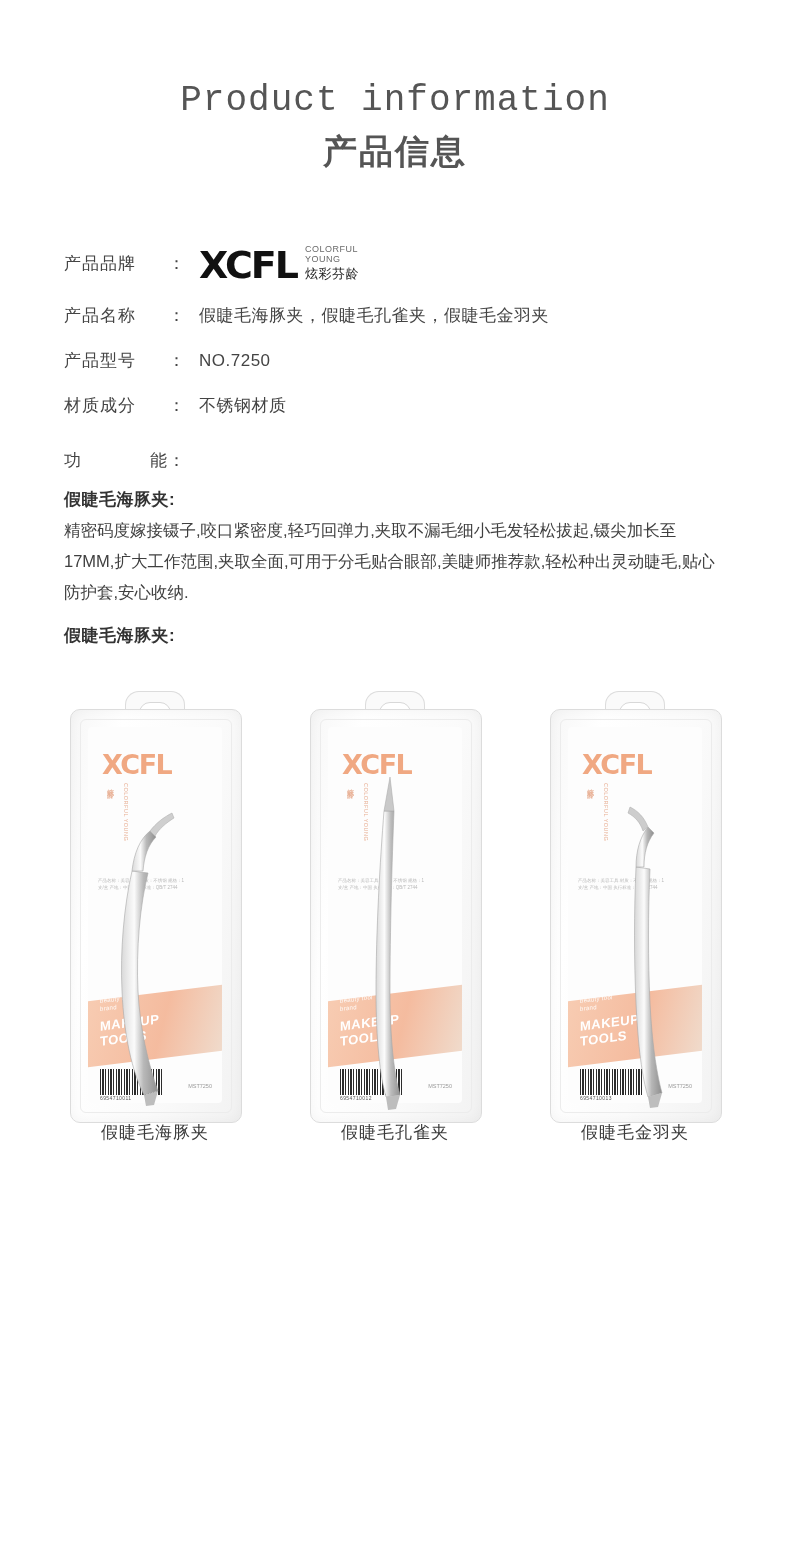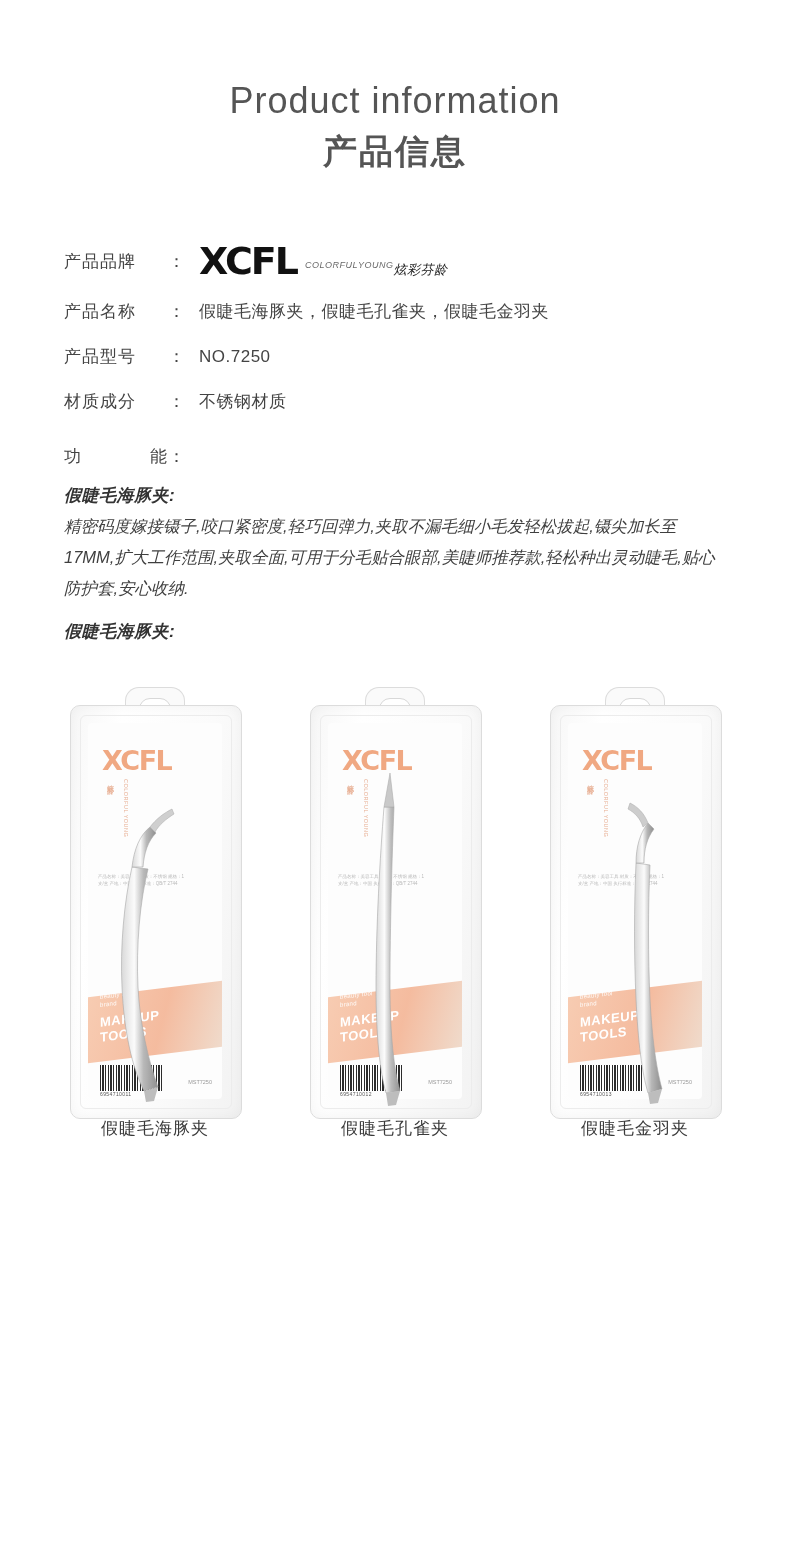--- a/index.html
+++ b/index.html
@@ -20,20 +20,21 @@
   .header {
     text-align: center;
     padding-top: 78px;
   }
   .header .title-en {
     font-size: 36px;
     font-weight: 400;
     letter-spacing: 1px;
     color: #555555;
     line-height: 46px;
+    font-family: Liberation Mono, monospace;
   }
   .header .title-cn {
     font-size: 34px;
     font-weight: 700;
     color: #555555;
     line-height: 50px;
     margin-top: 2px;
     letter-spacing: 2px;
   }
 
@@ -72,23 +73,23 @@
     font-size: 38px;
     font-weight: bold;
     letter-spacing: -2px;
     color: #111;
     line-height: 34px;
     font-family: "DejaVu Sans", sans-serif;
     position: relative;
   }
   .brand-sub {
     display: flex;
+    flex-direction: column;
     justify-content: flex-end;
     padding-bottom: 1px;
-    font-style: italic;
   }
   .brand-sub .en {
     font-size: 9px;
     color: #6a6a6a;
     line-height: 10px;
     letter-spacing: 0.5px;
   }
   .brand-sub .cn {
     font-size: 13px;
     color: #222;
@@ -109,21 +110,20 @@
     display: flex;
     justify-content: space-between;
     width: 104px;
     flex: 0 0 104px;
   }
 
   
   .desc-block {
     padding: 0 64px;
     margin-bottom: 16px;
-    font-style: italic;
   }
   .desc-title {
     font-size: 17px;
     font-weight: bold;
     color: #333;
     margin-bottom: 4px;
     letter-spacing: 0.5px;
   }
   .desc-body {
     font-size: 16.5px;

